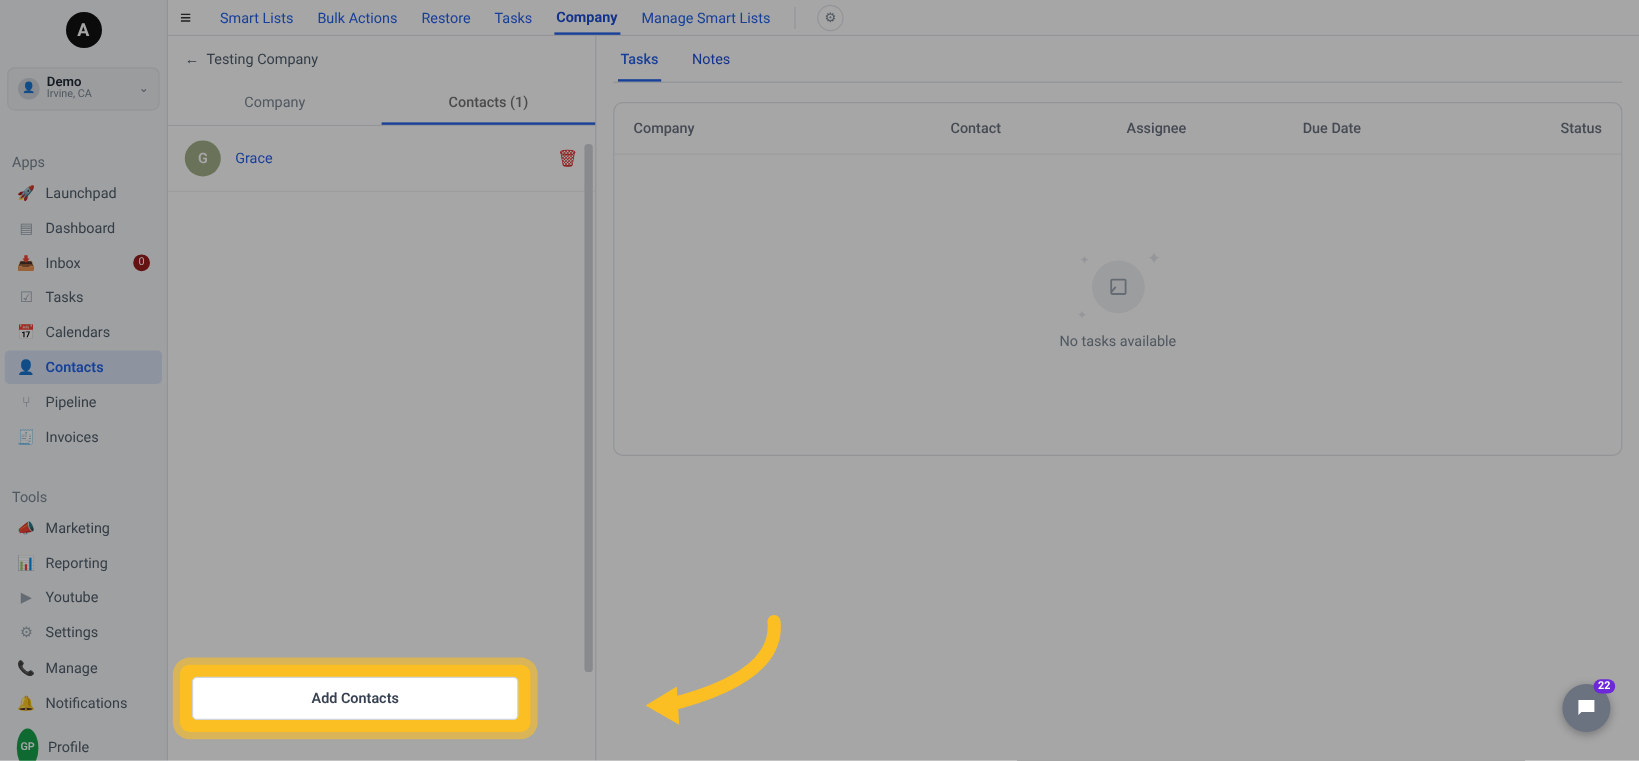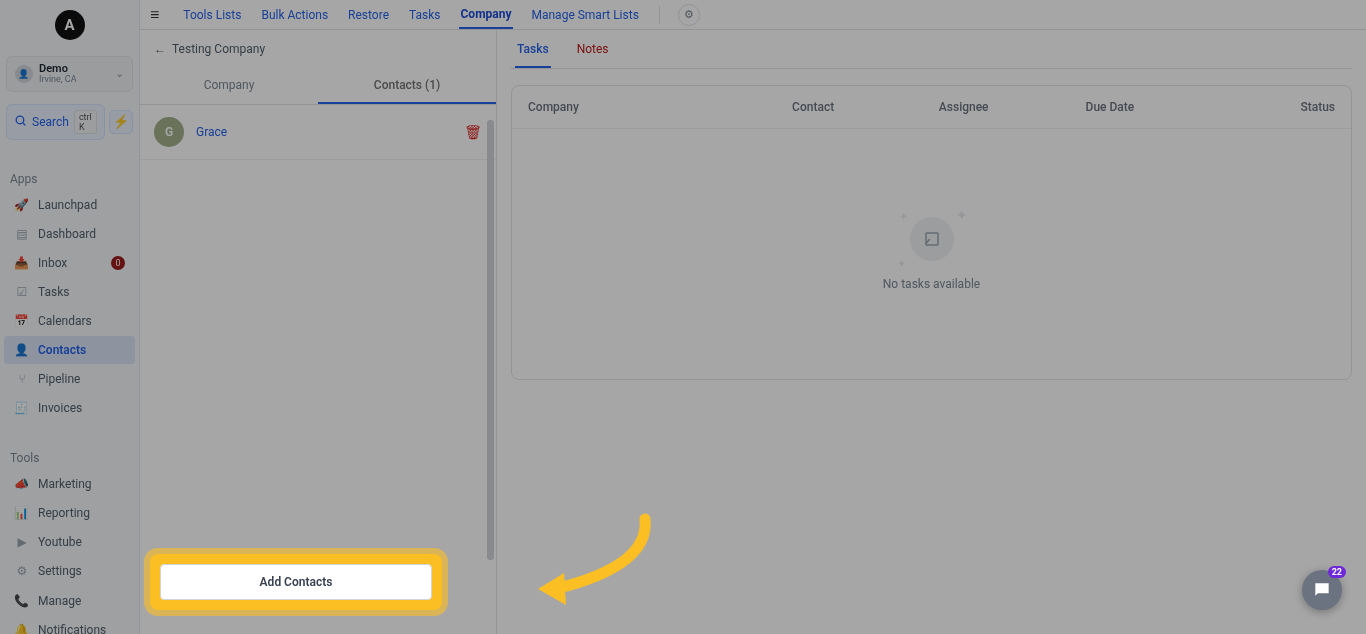--- a/index.html
+++ b/index.html
@@ -55,21 +55,21 @@
 .left-scrollbar { position: absolute; right: 2px; top: 90px; width: 7px; height: 440px; background: #d1d5db; border-radius: 3px; }
 
 .add-contacts-wrap { position: absolute; left: 150px; bottom: 24px; width: 292px; z-index: 100; }
 .highlight-box { background: #fbbf24; border-radius: 8px; padding: 10px; box-shadow: 0 0 0 6px rgba(251,191,36,0.6); }
 .add-contacts-btn { background: #fff; border: 1px solid #d1d5db; border-radius: 4px; padding: 10px 0; text-align: center; font-size: 12px; color: #374151; font-weight: 600; cursor: pointer; }
 
 .arrow-annotation { position: absolute; left: 520px; bottom: 20px; z-index: 100; }
 
 .right-panel { flex: 1; padding: 0 14px 14px; display: flex; flex-direction: column; }
 .subtabs { display: flex; gap: 24px; padding: 12px 4px 0; border-bottom: 1px solid #e1e4e8; }
-.subtab { font-size: 12px; color: #b91c1c; padding: 0 2px 10px; cursor: pointer; }
+.subtab { font-size: 12px; color: #1d4ed8; padding: 0 2px 10px; cursor: pointer; }
 .subtab.active { color: #2563eb; border-bottom: 2px solid #2563eb; font-weight: 500; }
 .table-card { margin-top: 16px; border: 1px solid #e1e4e8; border-radius: 8px; flex: 1; display: flex; flex-direction: column; overflow: hidden; max-height: 295px; }
 .table-header { display: flex; padding: 14px 16px; border-bottom: 1px solid #f0f1f3; font-size: 12px; color: #6b7280; font-weight: 500; }
 .th { flex: 1; }
 .th.company { flex: 1.8; }
 .th.status { flex: 0.7; text-align: right; }
 .empty-state { flex: 1; display: flex; flex-direction: column; align-items: center; justify-content: center; gap: 16px; color: #7b8794; }
 .empty-icon { width: 44px; height: 44px; border-radius: 50%; background: #f0f1f3; display: flex; align-items: center; justify-content: center; position: relative; }
 .empty-icon svg { width: 18px; height: 18px; stroke: #9aa5b1; }
 .sparkle { position: absolute; font-size: 14px; color: #e5e7eb; }
@@ -89,35 +89,20 @@
   <div class="sidebar-top">
     <div class="logo-circle">A</div>
   </div>
   <div class="account-selector">
     <span class="account-avatar">👤</span>
     <span class="account-text">
       <div class="account-name">Demo</div>
       <div class="account-sub">Irvine, CA</div>
     </span>
     <span class="chev">⌄</span>
-  </div>
-  <div class="search-row">
-    <div class="search-btn">
-      <span>
-        <svg width="13" height="13" viewBox="0 0 24 24" fill="none" stroke="#2563eb" stroke-width="2.5">
-            <circle cx="11" cy="11" r="7"></circle>
-            <line x1="21" y1="21" x2="16.5" y2="16.5"></line>
-          </svg>
-      </span>
-      <span>Search</span>
-      <span class="search-key" style="margin-left:auto">ctrl K</span>
-    </div>
-    <div class="bolt-btn">
-      <span>⚡</span>
-    </div>
   </div>
 
   <div class="nav-section-label">Apps</div>
   <ul class="nav">
     <li class="nav-item">
         <span class="nav-icon">🚀</span>
         <span>Launchpad</span>
       </li>
     <li class="nav-item">
         <span class="nav-icon">▤</span>
@@ -184,21 +169,21 @@
           <span class="gp-avatar">GP</span>
           <span>Profile</span>
         </li>
     </ul>
   </div>
 </aside>
 
 <main class="main">
   <nav class="topnav">
     <span class="hamburger">≡</span>
-    <span class="topnav-item">Tools Lists</span>
+    <span class="topnav-item">Smart Lists</span>
     <span class="topnav-item">Bulk Actions</span>
     <span class="topnav-item">Restore</span>
     <span class="topnav-item">Tasks</span>
     <span class="topnav-item active">Company</span>
     <span class="topnav-item">Manage Smart Lists</span>
     <span class="topnav-divider"></span>
     <span class="gear-btn">
         <span>⚙</span>
       </span>
   </nav>

